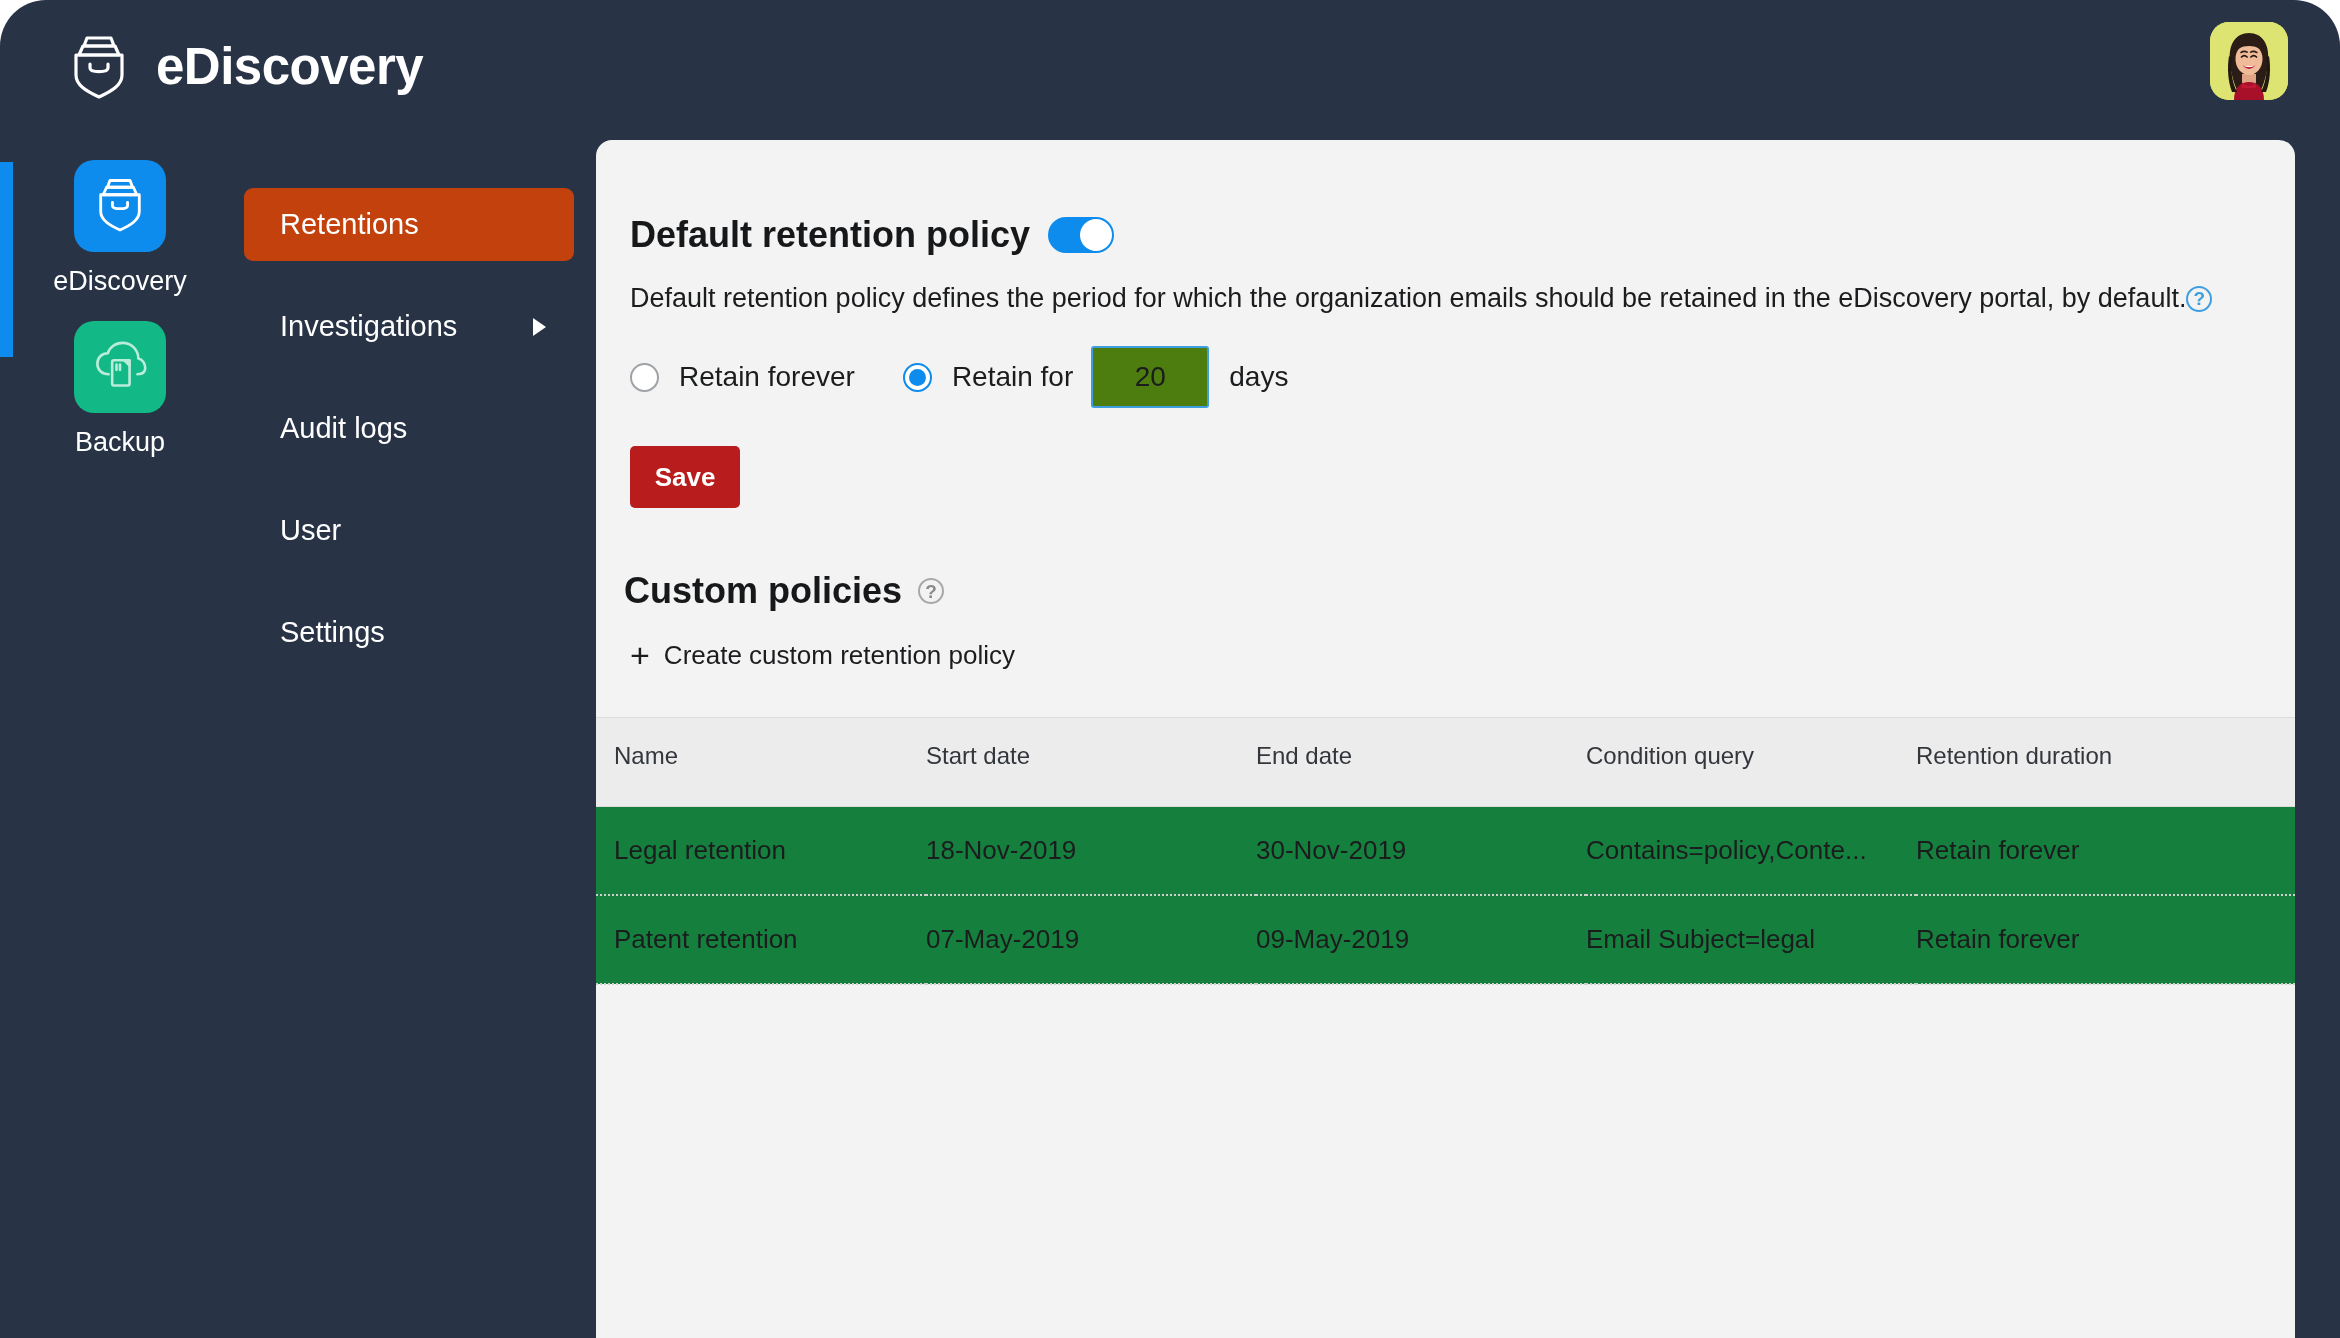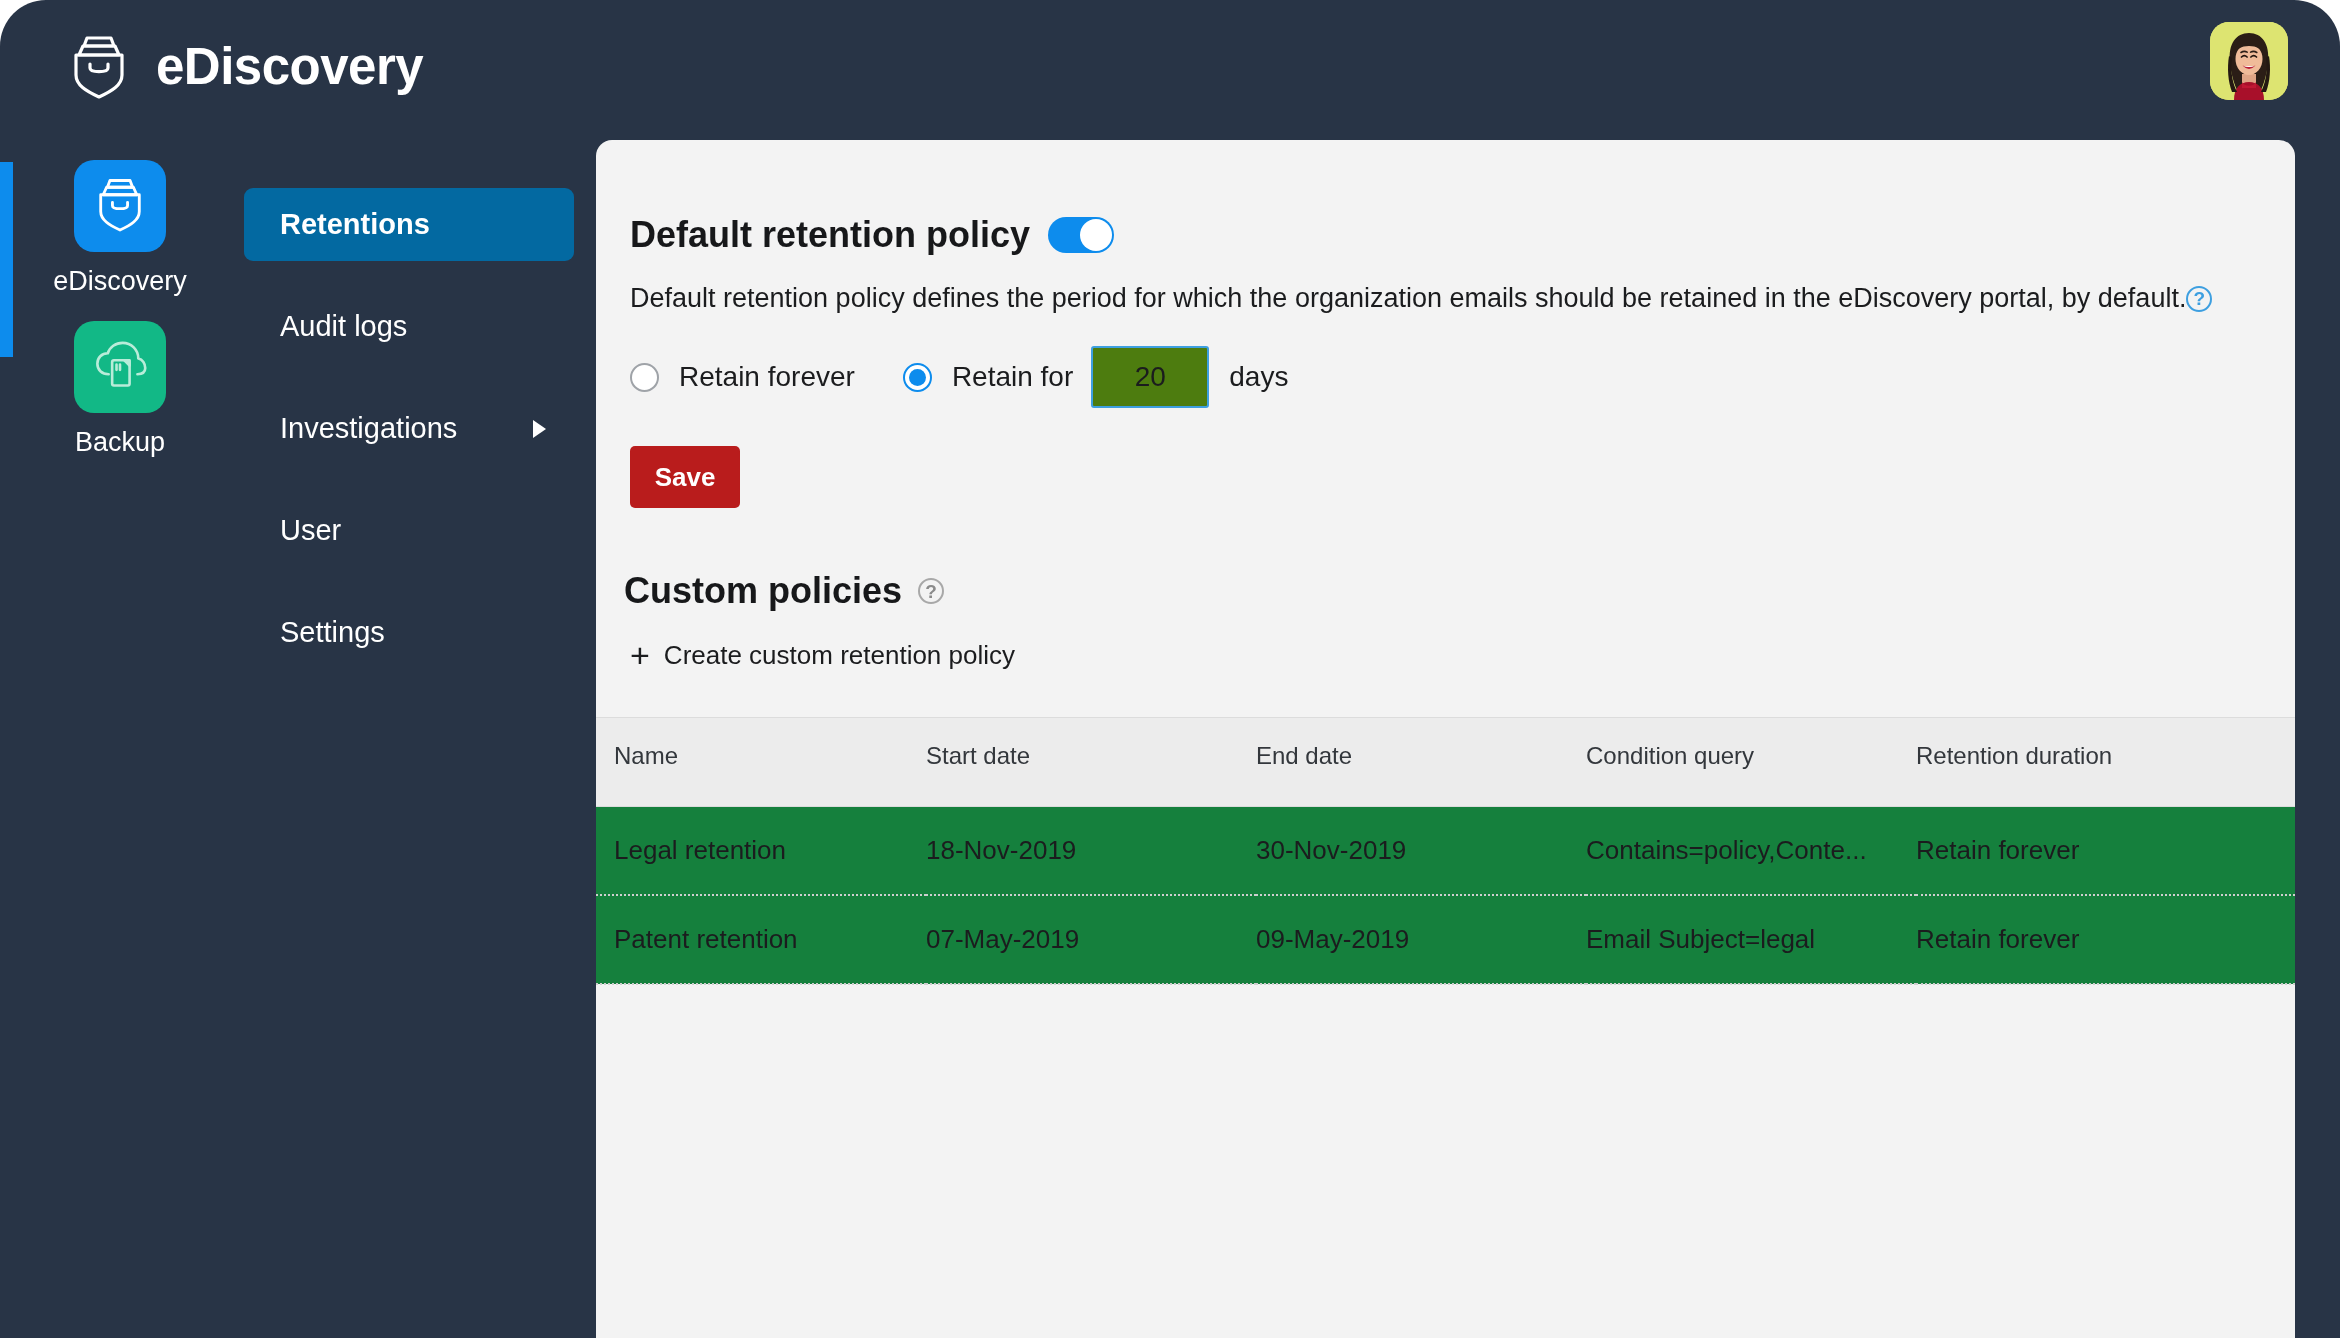--- a/index.html
+++ b/index.html
@@ -95,22 +95,22 @@
     align-items: center;
     padding-left: 36px;
     padding-right: 24px;
     border-radius: 9px;
     color: #ffffff;
     font-size: 29px;
     font-weight: 400;
     margin-bottom: 29px;
   }
   .nav-item.active {
-    background: #0369a1;
-    font-weight: 700;
+    background: #c2410c;
+    font-weight: 400;
   }
   .nav-caret {
     position: absolute;
     right: 28px;
     width: 0; height: 0;
     border-left: 13px solid #ffffff;
     border-top: 9px solid transparent;
     border-bottom: 9px solid transparent;
   }
 
@@ -382,25 +382,25 @@
       </div>
       <div class="rail-label">Backup</div>
     </div>
   </div>
 
   <div class="nav">
     <div class="nav-item active">
       <span>Retentions</span>
     </div>
     <div class="nav-item">
-      <span>Audit logs</span>
-    </div>
-    <div class="nav-item">
       <span>Investigations</span>
       <span class="nav-caret"></span>
+    </div>
+    <div class="nav-item">
+      <span>Audit logs</span>
     </div>
     <div class="nav-item">
       <span>User</span>
     </div>
     <div class="nav-item">
       <span>Settings</span>
     </div>
   </div>
 
   <div class="content">

